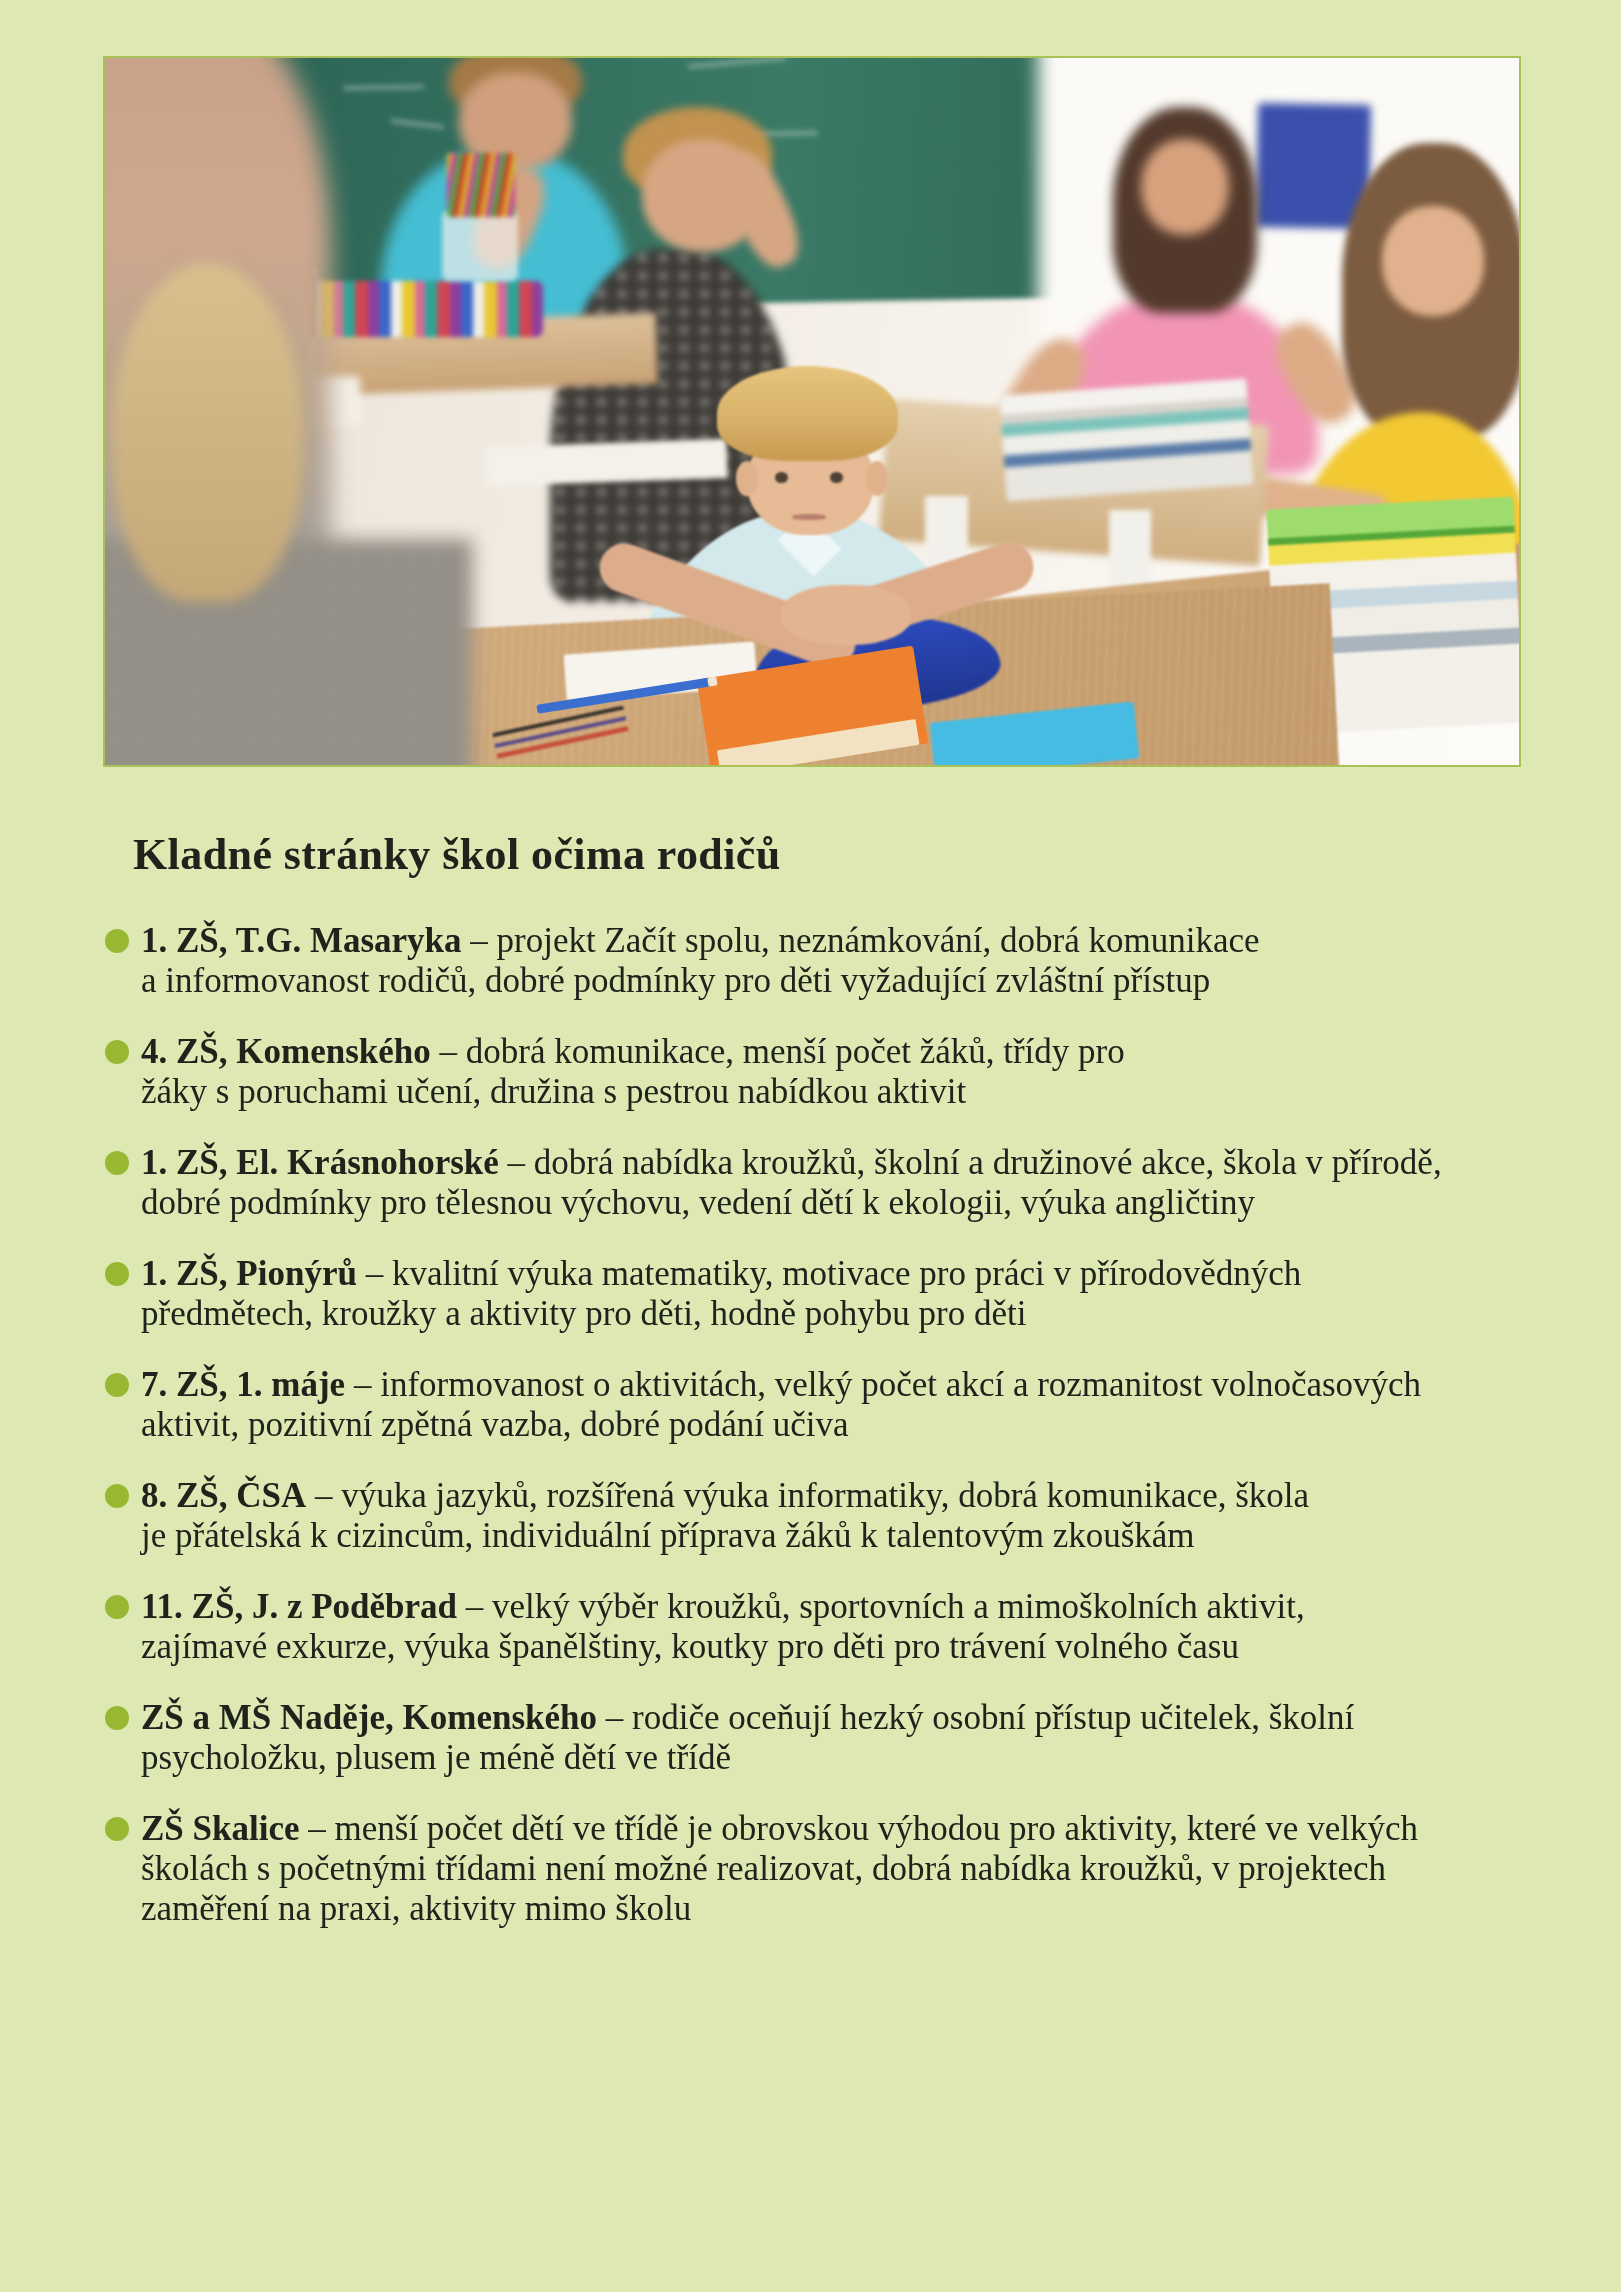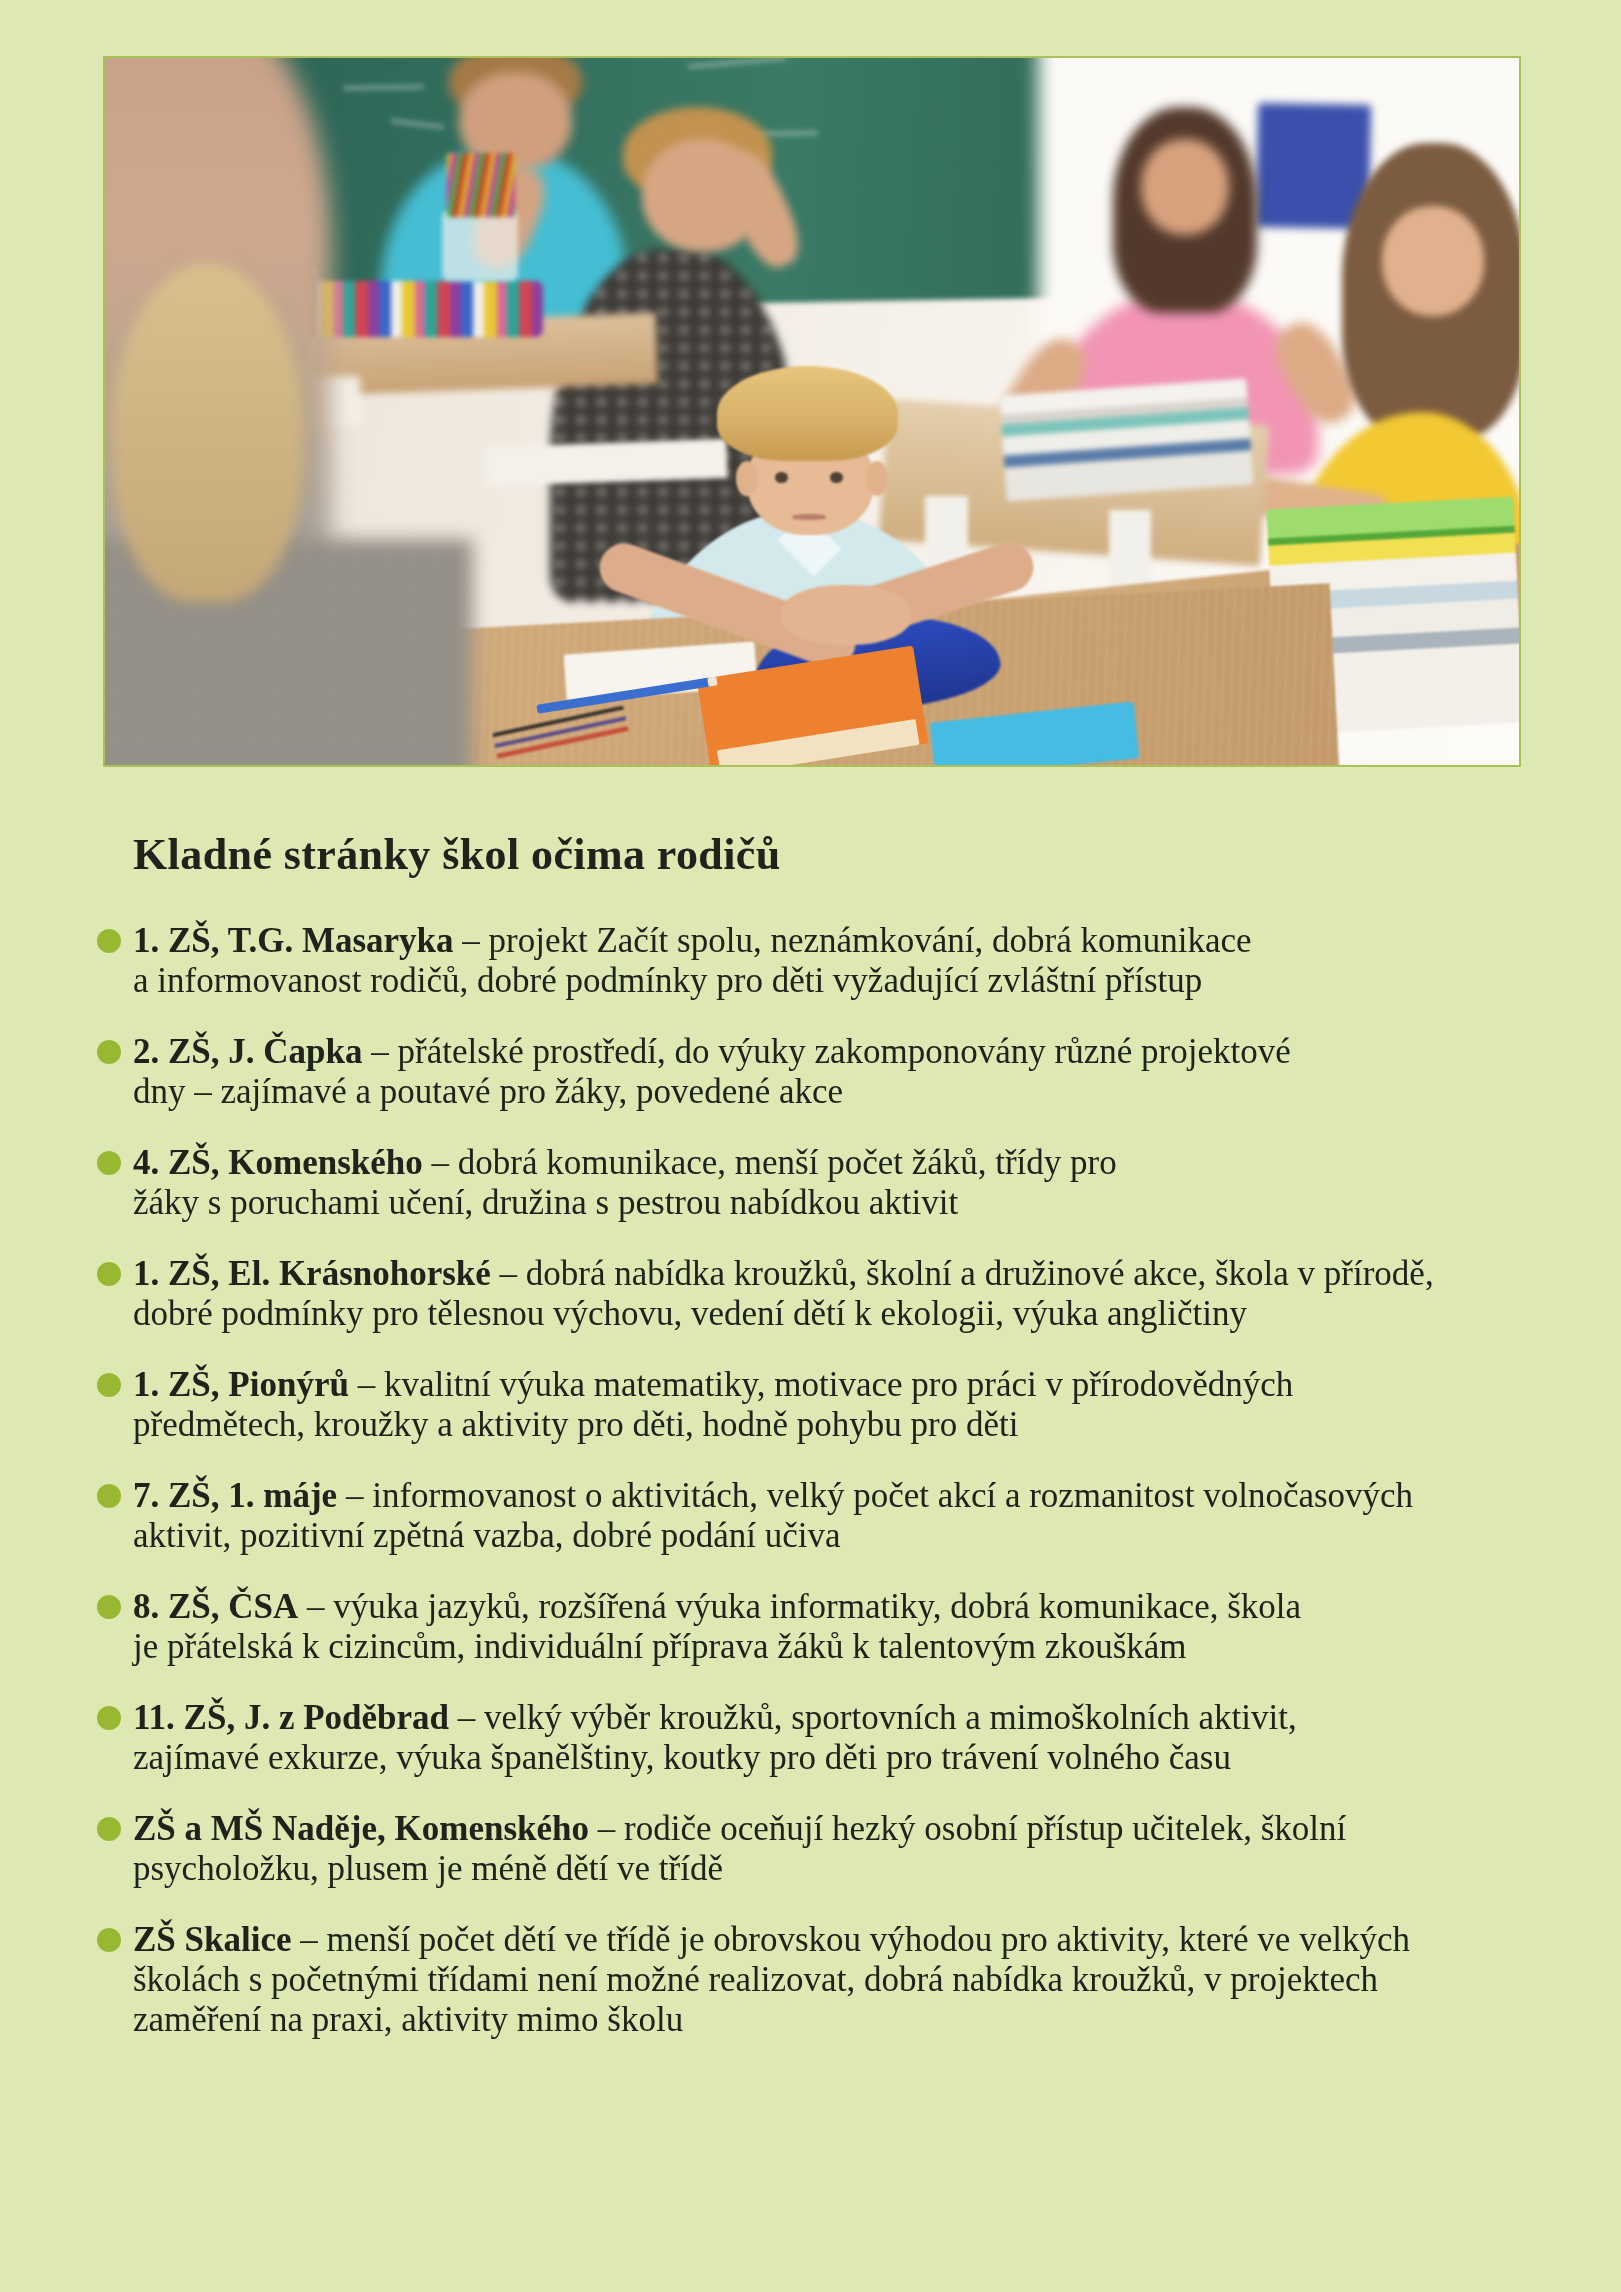--- a/index.html
+++ b/index.html
@@ -136,21 +136,21 @@
     background-color:#98938a;
     background-image:radial-gradient(#6e6a63 3.6px, transparent 4.5px);
     background-size:27px 25px;filter:blur(9px);}
   .blonde-head{left:0.5%;top:29%;width:13.5%;height:48%;
     background:linear-gradient(180deg,#d8c08e,#c5a878);
     border-radius:50% 50% 42% 42%;filter:blur(6.3px);}
 
   
   .content{position:absolute;left:133px;top:831px;width:1433px;}
   h1.page-title{font-size:44px;line-height:47px;font-weight:bold;margin:0 0 43px 0;letter-spacing:0.4px;}
-  ul.school-list{list-style:none;margin:0;padding:0;}
+  ul.school-list{list-style:none;margin:8px;padding:0;}
   ul.school-list li{
     position:relative;margin:0 0 31px 0;
     font-size:35px;line-height:40px;white-space:nowrap;
   }
   ul.school-list li::before{
     content:'';position:absolute;left:-36px;top:8px;
     width:24px;height:24px;border-radius:50%;background:var(--bullet);
   }
   .school-name{font-weight:bold;}
 </style>
@@ -230,21 +230,20 @@
 
   <div class="teacher"></div>
   <div class="teacher-dots"></div>
   <div class="blonde-head"></div>
 </figure>
 
 <main class="content">
   <h1 class="page-title">Kladné stránky škol očima rodičů</h1>
   <ul class="school-list">
       <li><span class="school-name">1. ZŠ, T.G. Masaryka</span> – projekt Začít spolu, neznámkování, dobrá komunikace<br>a informovanost rodičů, dobré podmínky pro děti vyžadující zvláštní přístup</li>
-      <li><span class="school-name">2. ZŠ, J. Čapka</span> – přátelské prostředí, do výuky zakomponovány různé projektové<br>dny – zajímavé a poutavé pro žáky, povedené akce</li>
       <li><span class="school-name">4. ZŠ, Komenského</span> – dobrá komunikace, menší počet žáků, třídy pro<br>žáky s poruchami učení, družina s pestrou nabídkou aktivit</li>
       <li><span class="school-name">1. ZŠ, El. Krásnohorské</span> – dobrá nabídka kroužků, školní a družinové akce, škola v přírodě,<br>dobré podmínky pro tělesnou výchovu, vedení dětí k ekologii, výuka angličtiny</li>
       <li><span class="school-name">1. ZŠ, Pionýrů</span> – kvalitní výuka matematiky, motivace pro práci v přírodovědných<br>předmětech, kroužky a aktivity pro děti, hodně pohybu pro děti</li>
       <li><span class="school-name">7. ZŠ, 1. máje</span> – informovanost o aktivitách, velký počet akcí a rozmanitost volnočasových<br>aktivit, pozitivní zpětná vazba, dobré podání učiva</li>
       <li><span class="school-name">8. ZŠ, ČSA</span> – výuka jazyků, rozšířená výuka informatiky, dobrá komunikace, škola<br>je přátelská k cizincům, individuální příprava žáků k talentovým zkouškám</li>
       <li><span class="school-name">11. ZŠ, J. z Poděbrad</span> – velký výběr kroužků, sportovních a mimoškolních aktivit,<br>zajímavé exkurze, výuka španělštiny, koutky pro děti pro trávení volného času</li>
       <li><span class="school-name">ZŠ a MŠ Naděje, Komenského</span> – rodiče oceňují hezký osobní přístup učitelek, školní<br>psycholožku, plusem je méně dětí ve třídě</li>
       <li><span class="school-name">ZŠ Skalice</span> – menší počet dětí ve třídě je obrovskou výhodou pro aktivity, které ve velkých<br>školách s početnými třídami není možné realizovat, dobrá nabídka kroužků, v projektech<br>zaměření na praxi, aktivity mimo školu</li>
     </ul>
 </main>

